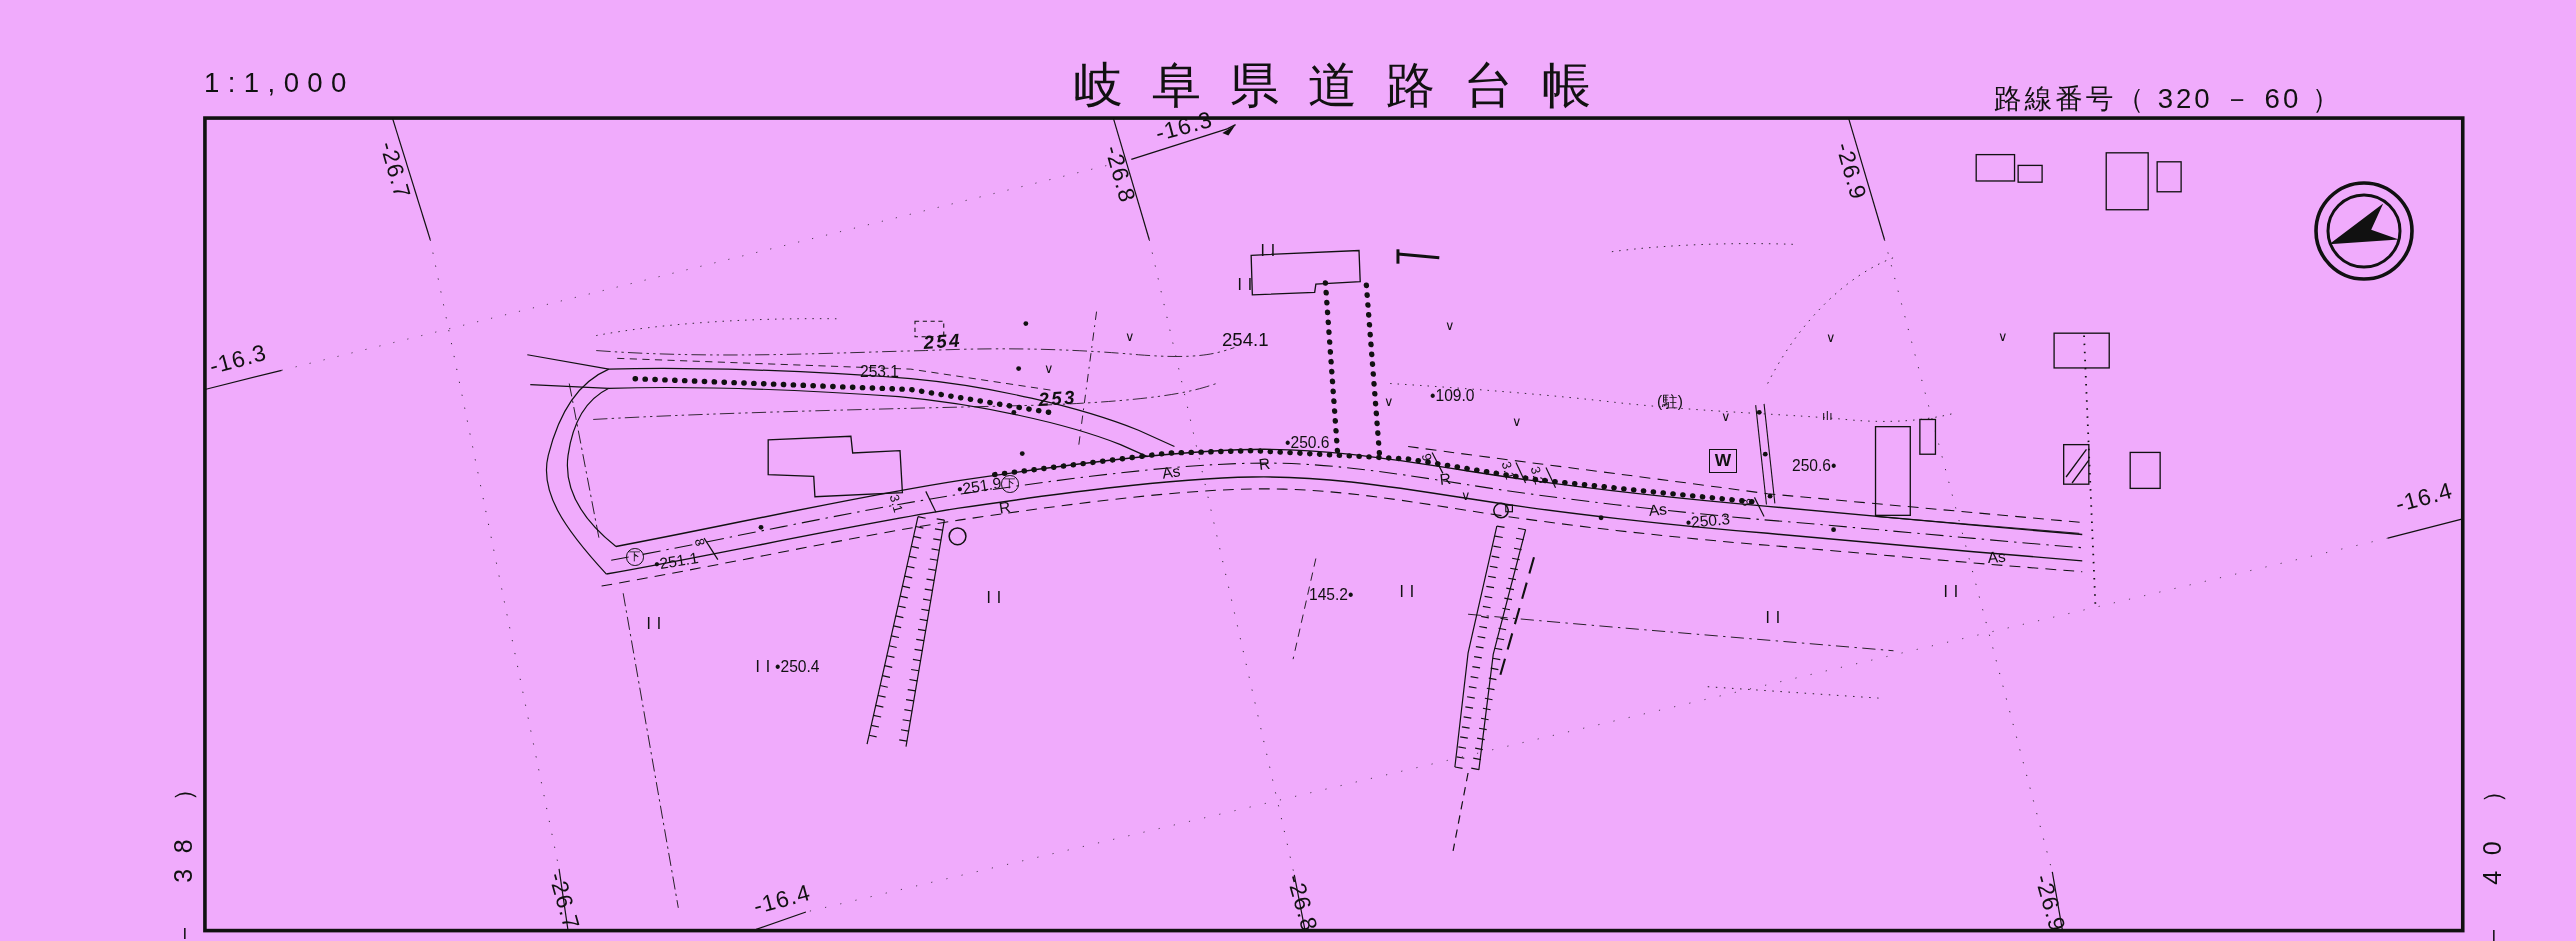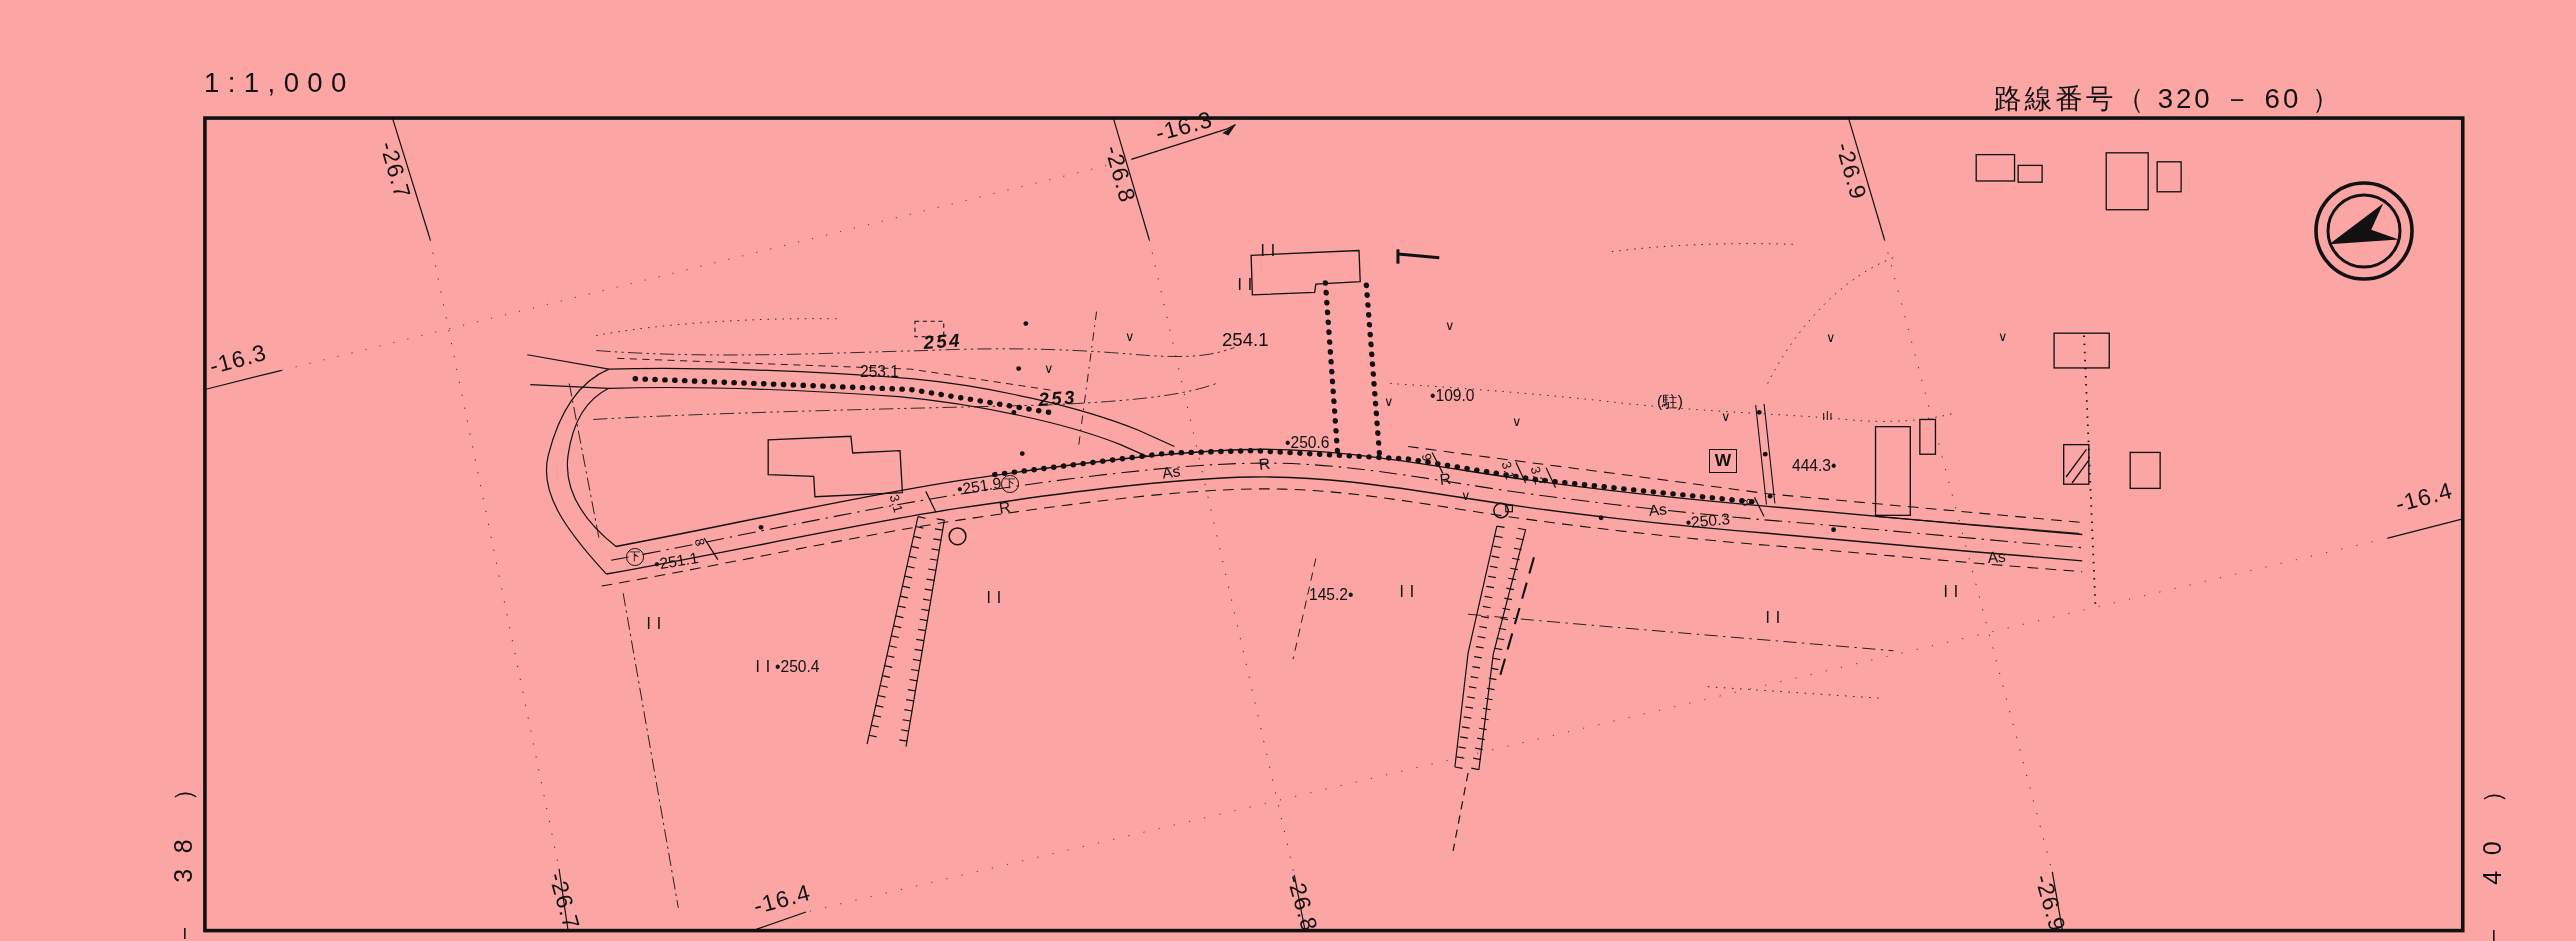--- a/index.html
+++ b/index.html
@@ -1,16 +1,16 @@
 <!DOCTYPE html>
 <html style="font-size:9.6px"><head>
 <meta charset="utf-8">
 <style>
   html,body{margin:0;padding:0;background:#fff;}
-  .canvas{position:relative;width:2576px;height:942px;background:#fca5a5;overflow:hidden;
+  .canvas{position:relative;width:2576px;height:942px;background:#f0abfc;overflow:hidden;
           font-family:"Liberation Sans",sans-serif;color:#111;}
   .abs{position:absolute;}
   svg{position:absolute;left:0;top:0;}
   .hdr-scale{left:204px;top:67px;font-size:27.6px;letter-spacing:8.4px;font-weight:500;}
   .hdr-title{left:1074px;top:53px;font-size:49px;letter-spacing:29px;font-weight:500;white-space:nowrap;}
   .hdr-route{left:1994px;top:80px;font-size:27.6px;letter-spacing:3px;font-weight:500;white-space:nowrap;}
   .sheet-ref{font-size:25px;letter-spacing:15.6px;white-space:nowrap;transform:rotate(-90deg);
              transform-origin:0 0;font-weight:500;}
   .lbl{position:absolute;transform-origin:0 0;white-space:pre;line-height:1;}
   .g{font-size:23px;font-weight:500;letter-spacing:1.2px;}
@@ -171,20 +171,21 @@
     </g>
   </svg>
 
   <svg class="abs" width="120" height="120" viewBox="-100 -100 200 200" style="left:2304px;top:171px">
     <circle r="80" fill="none" stroke="#111" stroke-width="6"></circle>
     <circle r="60" fill="none" stroke="#111" stroke-width="5"></circle>
     <path d="M-58,22 L32,-46 L12,-2 L58,14 Z" fill="#111"></path>
   </svg>
 
   <div class="abs hdr-scale">1:1,000</div>
+  <div class="abs hdr-title">岐阜県道路台帳</div>
   <div class="abs hdr-route">路線番号（ 320 － 60 ）</div>
 
   <div class="abs sheet-ref" style="left:167px;top:946px">－ 38 ）</div>
   <div class="abs sheet-ref" style="left:2476px;top:948px">－ 40 ）</div>
 
   <div id="label-layer" class="abs" style="left:0;top:0">
       <span class="lbl g" style="left: 398px; top: 139px; transform: rotate(74deg);">-26.7</span>
       <span class="lbl g" style="left: 1123px; top: 143px; transform: rotate(74deg);">-26.8</span>
       <span class="lbl g" style="left: 1854px; top: 140px; transform: rotate(74deg);">-26.9</span>
       <span class="lbl g" style="left: 207px; top: 356px; transform: rotate(-15deg);">-16.3</span>
@@ -193,21 +194,21 @@
       <span class="lbl g" style="left: 567px; top: 870px; transform: rotate(74deg);">-26.7</span>
       <span class="lbl g" style="left: 751px; top: 896px; transform: rotate(-15deg);">-16.4</span>
       <span class="lbl g" style="left: 1305px; top: 872px; transform: rotate(74deg);">-26.8</span>
       <span class="lbl g" style="left: 2053px; top: 872px; transform: rotate(74deg);">-26.9</span>
       <span class="lbl it" style="left: 923px; top: 334px; transform: rotate(-4deg);">254</span>
       <span class="lbl it" style="left: 1038px; top: 391px; transform: rotate(-4deg);">253</span>
       <span class="lbl sp" style="left: 860px; top: 364px;">253.1</span>
       <span class="lbl sp big" style="left: 1222px; top: 331px;">254.1</span>
       <span class="lbl sp" style="left: 1430px; top: 388px;">•109.0</span>
       <span class="lbl sp" style="left: 1285px; top: 435px;">•250.6</span>
-      <span class="lbl sp" style="left: 1792px; top: 458px;">444.3•</span>
+      <span class="lbl sp" style="left: 1792px; top: 458px;">250.6•</span>
       <span class="lbl sp" style="left: 956px; top: 482px; transform: rotate(-9deg);">•251.9</span>
       <span class="lbl sp" style="left: 653px; top: 557px; transform: rotate(-9deg);">•251.1</span>
       <span class="lbl sp" style="left: 1685px; top: 515px; transform: rotate(-5deg);">•250.3</span>
       <span class="lbl sp" style="left: 1309px; top: 587px;">145.2•</span>
       <span class="lbl sp" style="left: 775px; top: 659px;">•250.4</span>
       <span class="lbl rd" style="left: 1161px; top: 466px; transform: rotate(-9deg);">As</span>
       <span class="lbl rd" style="left: 1648px; top: 503px; transform: rotate(-5deg);">As</span>
       <span class="lbl rd" style="left: 1987px; top: 550px; transform: rotate(-4deg);">As</span>
       <span class="lbl rd" style="left: 998px; top: 501px; transform: rotate(-9deg);">R</span>
       <span class="lbl rd" style="left: 1258px; top: 457px; transform: rotate(-7deg);">R</span>

